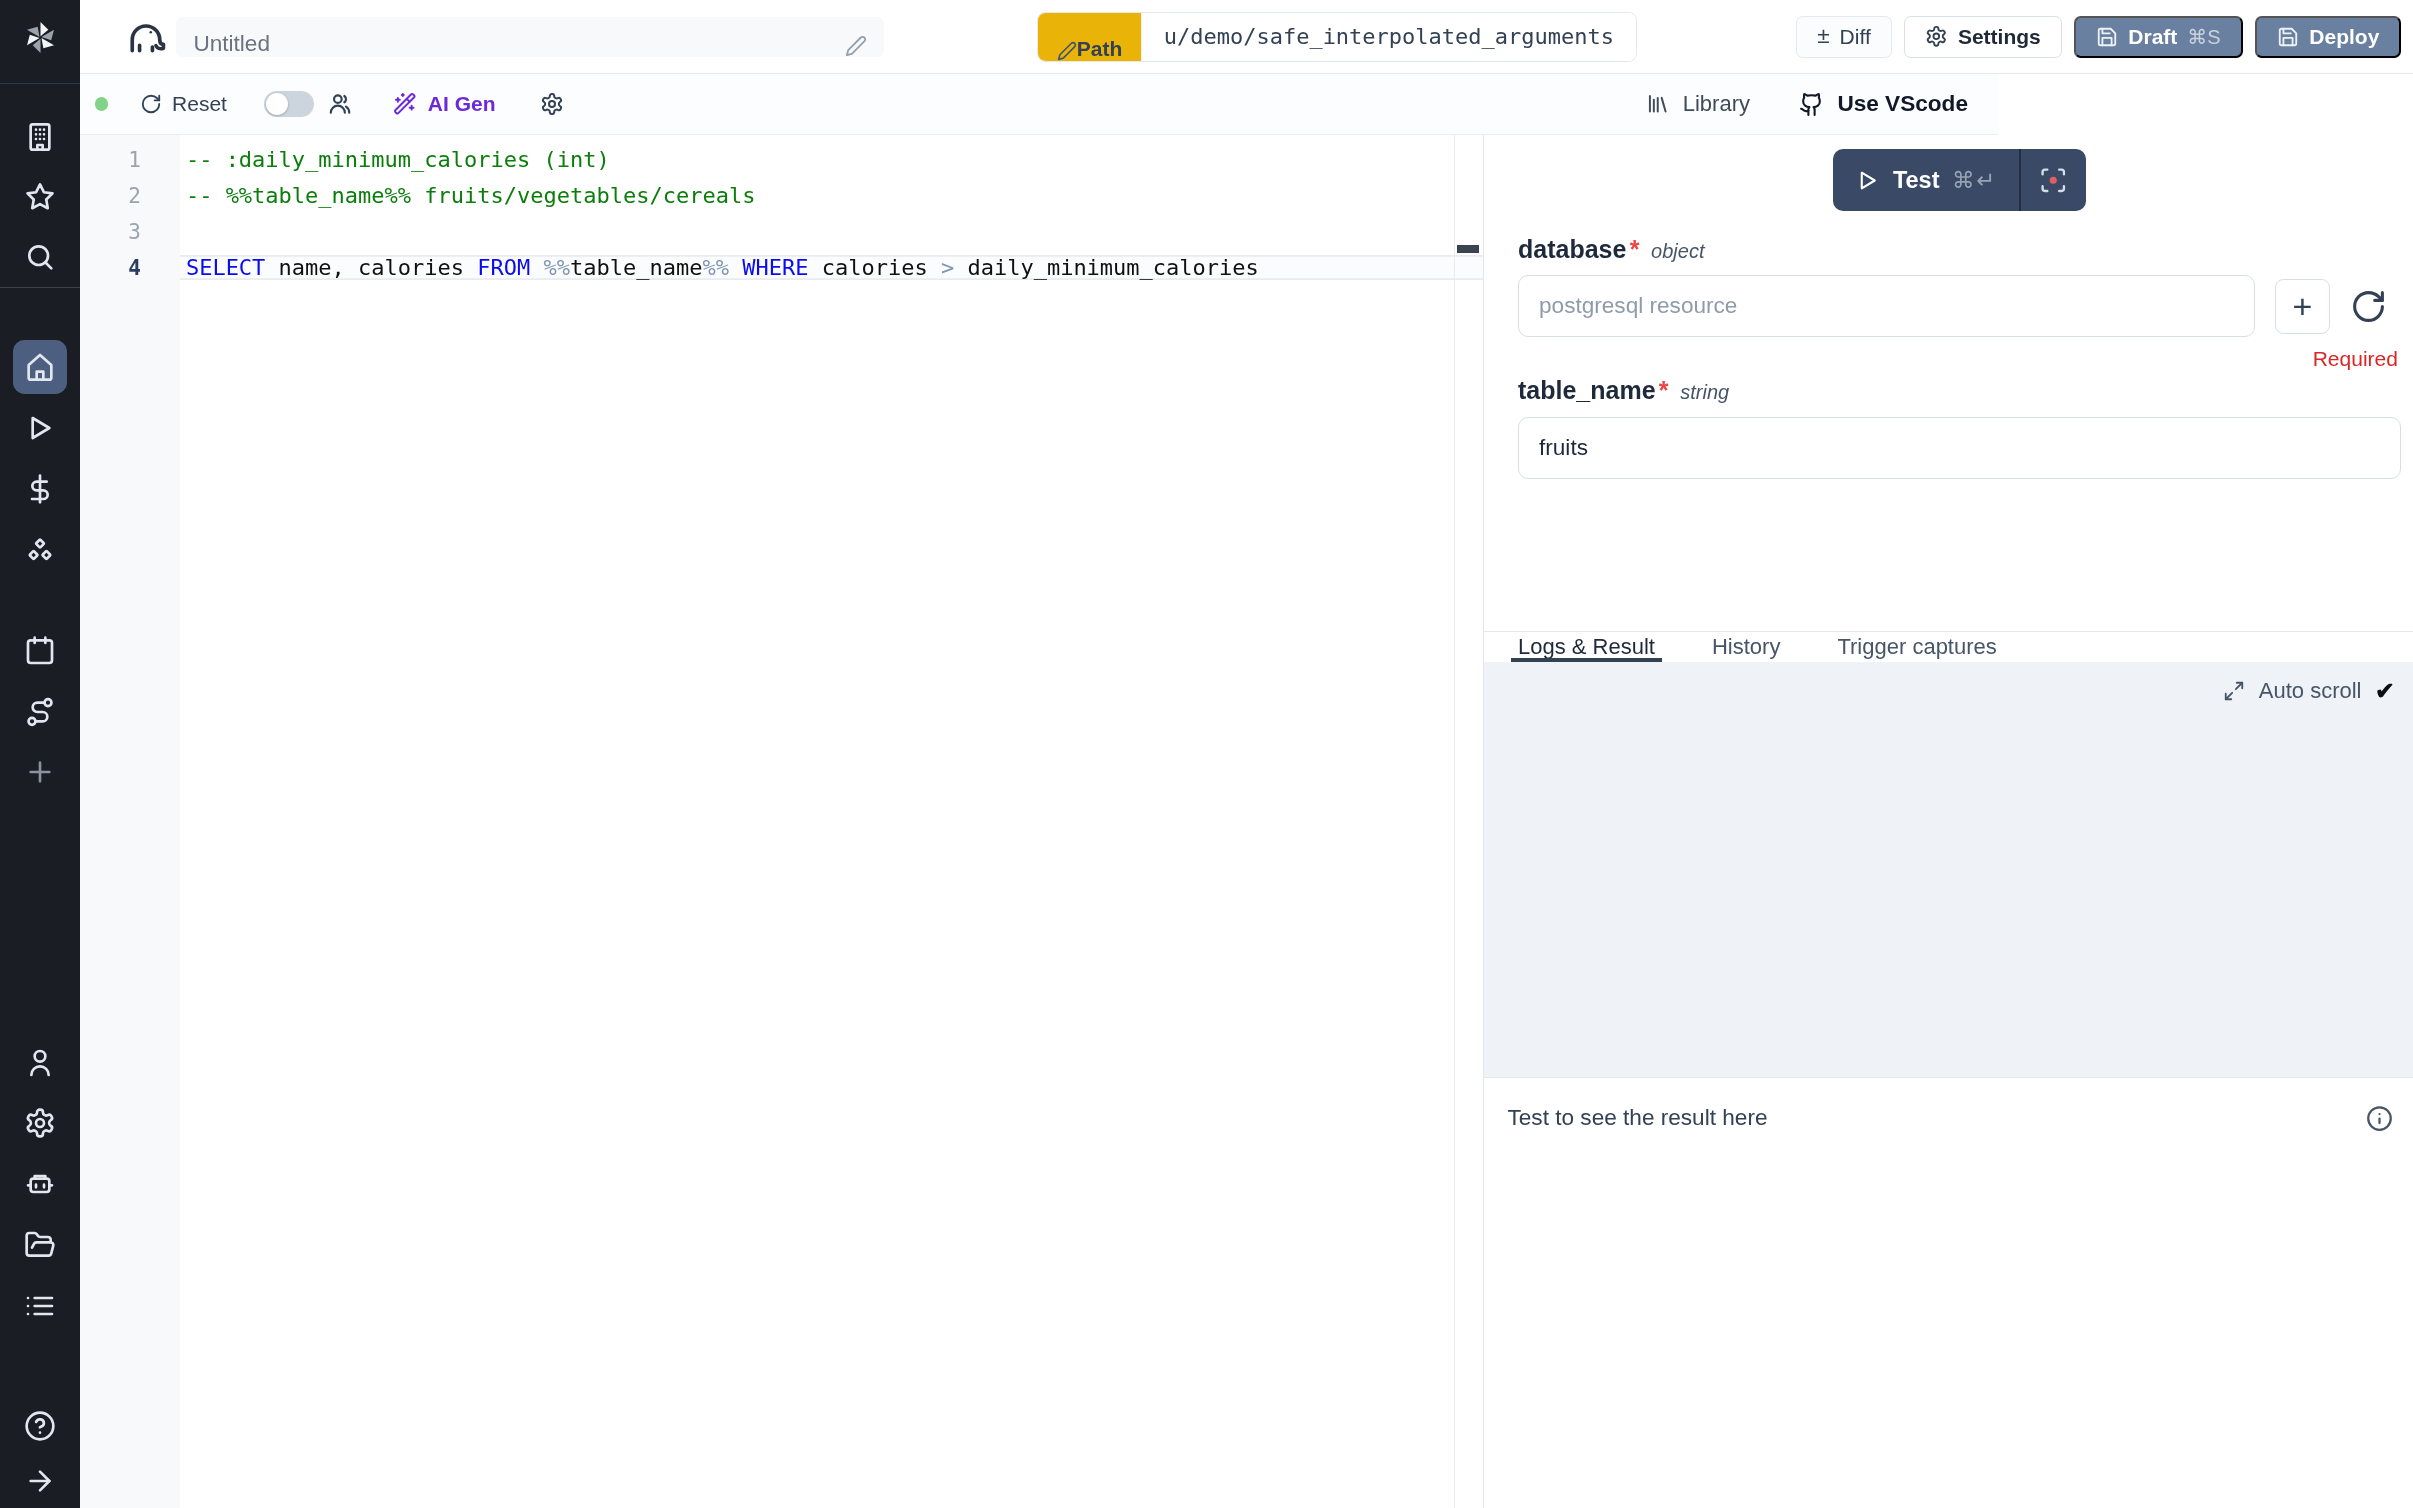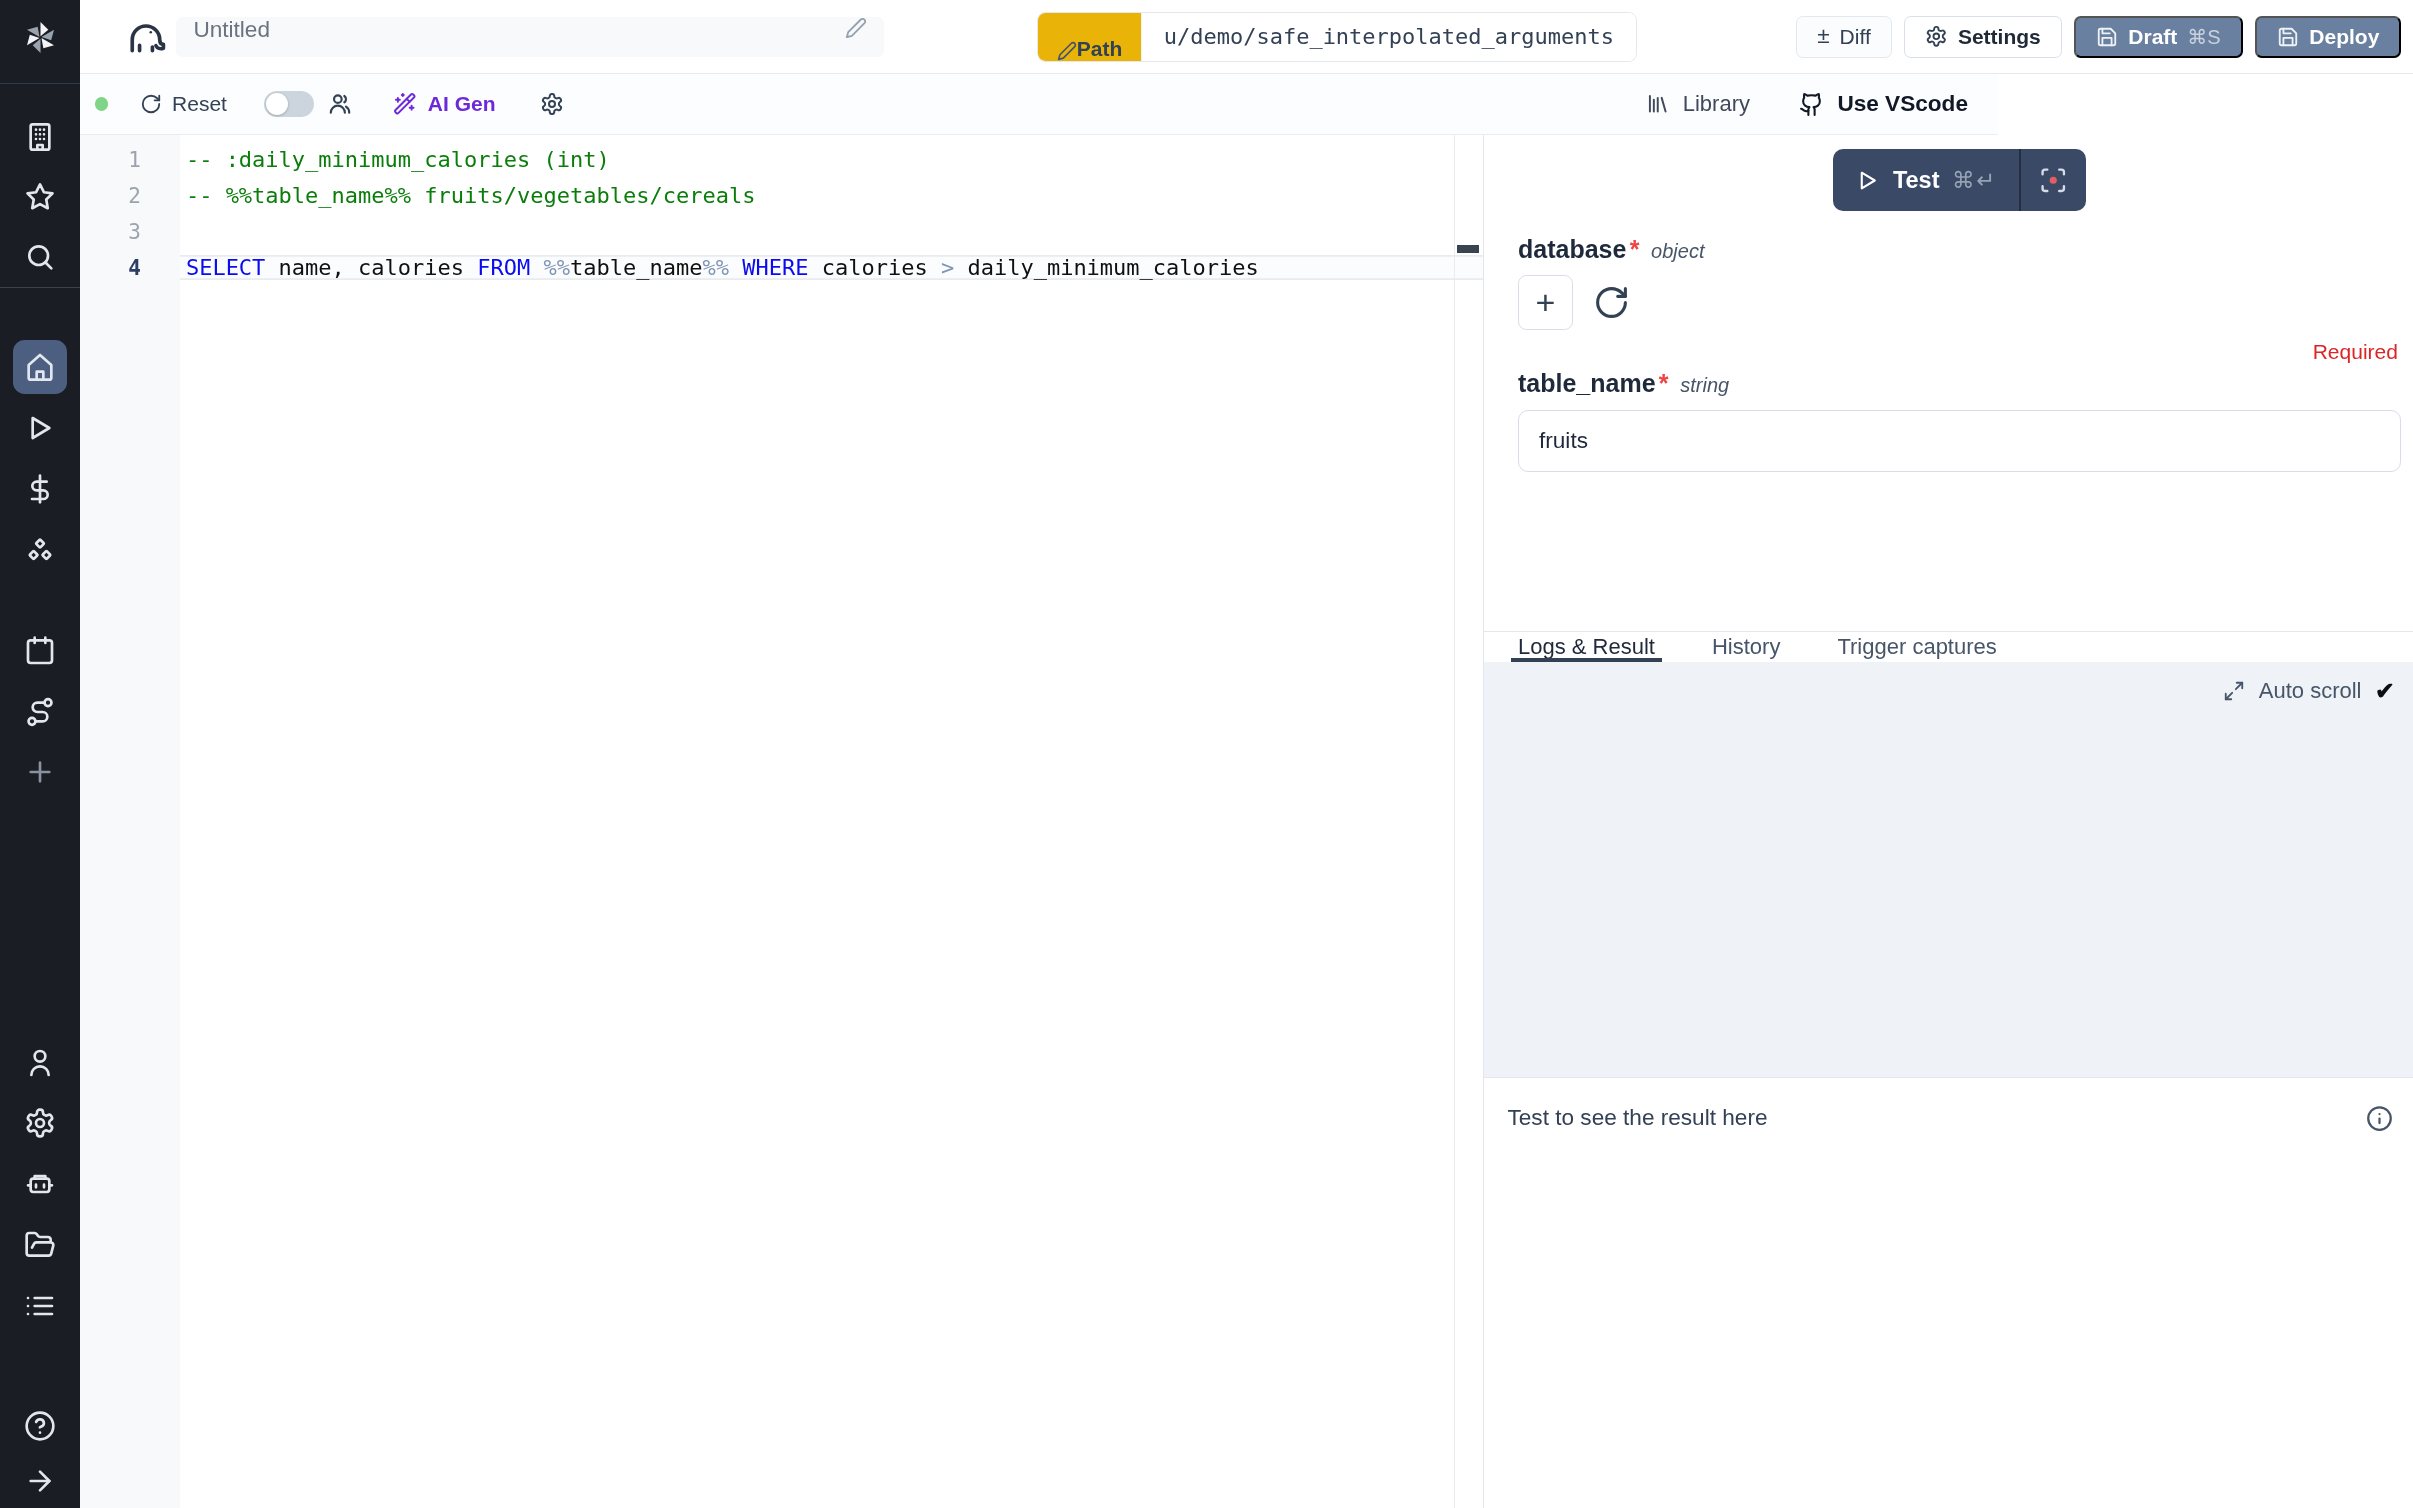--- a/index.html
+++ b/index.html
@@ -16,21 +16,21 @@
   .rail-active { position:absolute; left:13.4px; top:340px; width:54px; height:54px; background:#4c5f80; border-radius:11.7px; display:flex; align-items:center; justify-content:center; }
   .rail-active .rail-ic { position:static; }
   .dim { color:#8a929e; }
 
   
   .topbar { position:absolute; left:80px; top:0; width:2333px; height:74px; background:#fff;
             border-bottom:0.8px solid #e7ebf0; display:flex; align-items:center; padding:0 11.7px 0 44px; z-index:20; }
   .ic { display:inline-flex; flex:none; }
   .ic svg { width:100%; height:100%; }
   .pg-ic { width:44px; height:44px; color:#2b3445; margin-right:8.4px; }
-  .title-box { width:708px; height:40px; background:#f7f9fb; border-radius:6.7px; display:flex; align-items:flex-start; padding:0 17px;gap:8px; }
+  .title-box { width:708px; height:40px; background:#f7f9fb; border-radius:6.7px; display:flex; align-items:flex-end; padding:0 17px;gap:8px; }
   .title-box .t { font-size:22.6px; color:#6b7280; }
   .title-box .pen { margin-left:auto; width:22px; height:22px; color:#94a0ae; }
   .path-pill { margin-left:153px; height:50px; border:0.8px solid #e3e8ee; border-radius:8.4px; display:flex; overflow:hidden; align-items:stretch; }
   .path-pill .seg1 { background:#eab308; display:flex; align-items:flex-end; padding:0 18.4px; border-right:0.8px solid #eef1f5; }
   .path-pill .seg1 .pen { width:20px; height:20px; color:#475569; }
   .path-pill .seg1 .lbl { font-size:21px; font-weight:600; color:#334155; }
   .path-pill .seg2 { background:#fff; display:flex; align-items:center; padding:0 22px;
                      font-family:"DejaVu Sans Mono", monospace; font-size:22px; color:#334155; }
   .tb-right { margin-left:auto; display:flex; align-items:center; gap:12.6px; }
   .btn { height:42px; border-radius:6.7px; display:flex; align-items:center; gap:10px; padding:0 20px; font-size:21px; cursor:pointer; }
@@ -398,20 +398,21 @@
         </div>
       </div>
     </div>
 
     <div class="fld-label">
       <span class="nm">database</span>
       <span class="req">*</span>
       <span class="ty">object</span>
     </div>
     <div class="fld-row">
+      <input class="inp inp-db" placeholder="postgresql resource" style="">
       <button class="plus-btn">+</button>
       <span class="ic ref-btn">
           <svg viewBox="0 0 24 24" fill="none" stroke="currentColor" stroke-width="2" stroke-linecap="round" stroke-linejoin="round">
             <path d="M21 12a9 9 0 1 1-9-9c2.52 0 4.93 1 6.74 2.74L21 8"></path>
             <path d="M21 3v5h-5"></path>
           </svg>
         </span>
     </div>
     <div class="req-note">Required</div>
 

